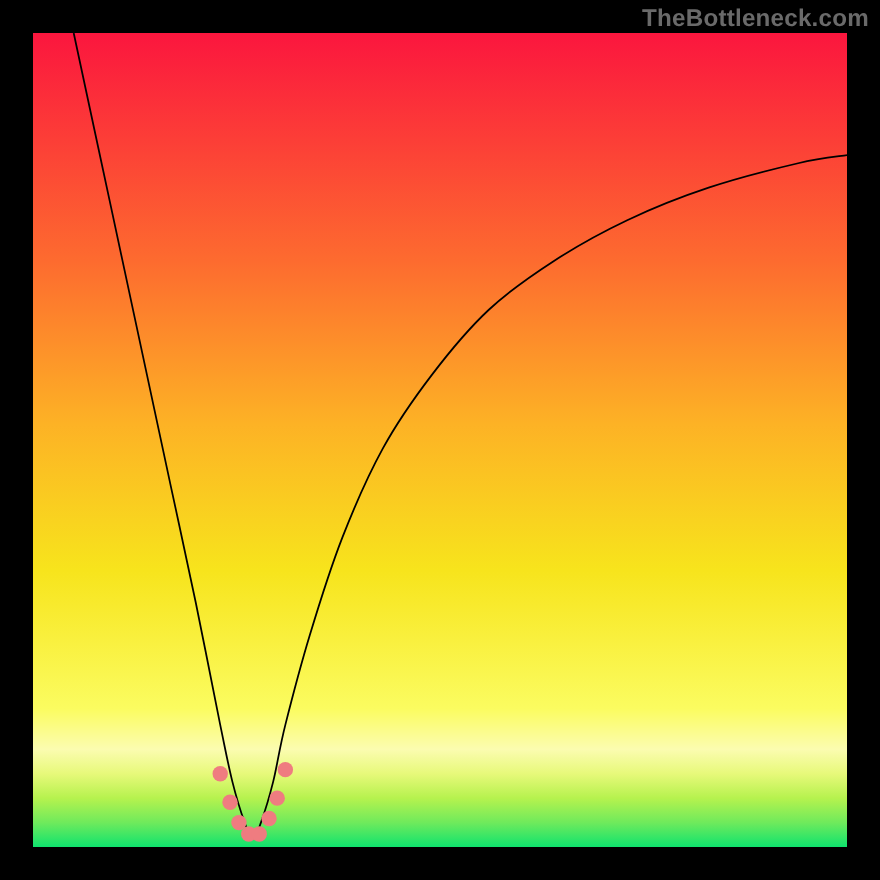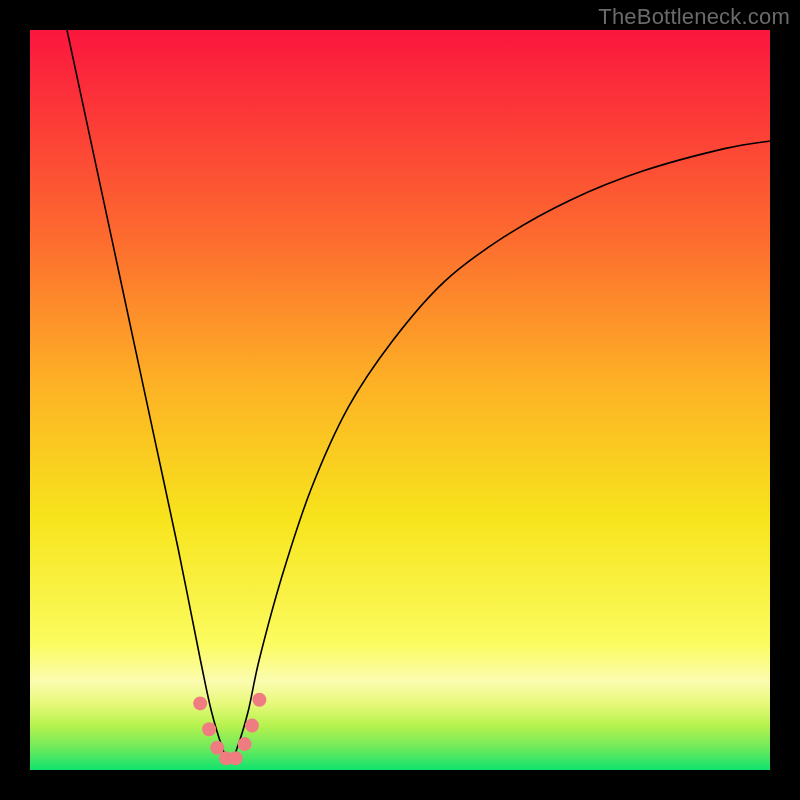--- a/index.html
+++ b/index.html
@@ -18,21 +18,21 @@
     width: 800px;
     height: 800px;
     background: #000;
   }
   .watermark {
     position: absolute;
     top: 4px;
     right: 10px;
     color: #6a6a6a;
     font-size: 22px;
-    font-weight: 400;
+    font-weight: 700;
     letter-spacing: 0.2px;
     font-family: Arial, Helvetica, sans-serif;
   }
   svg.plot {
     position: absolute;
     left: 30px;
     top: 30px;
     width: 740px;
     height: 740px;
     display: block;

